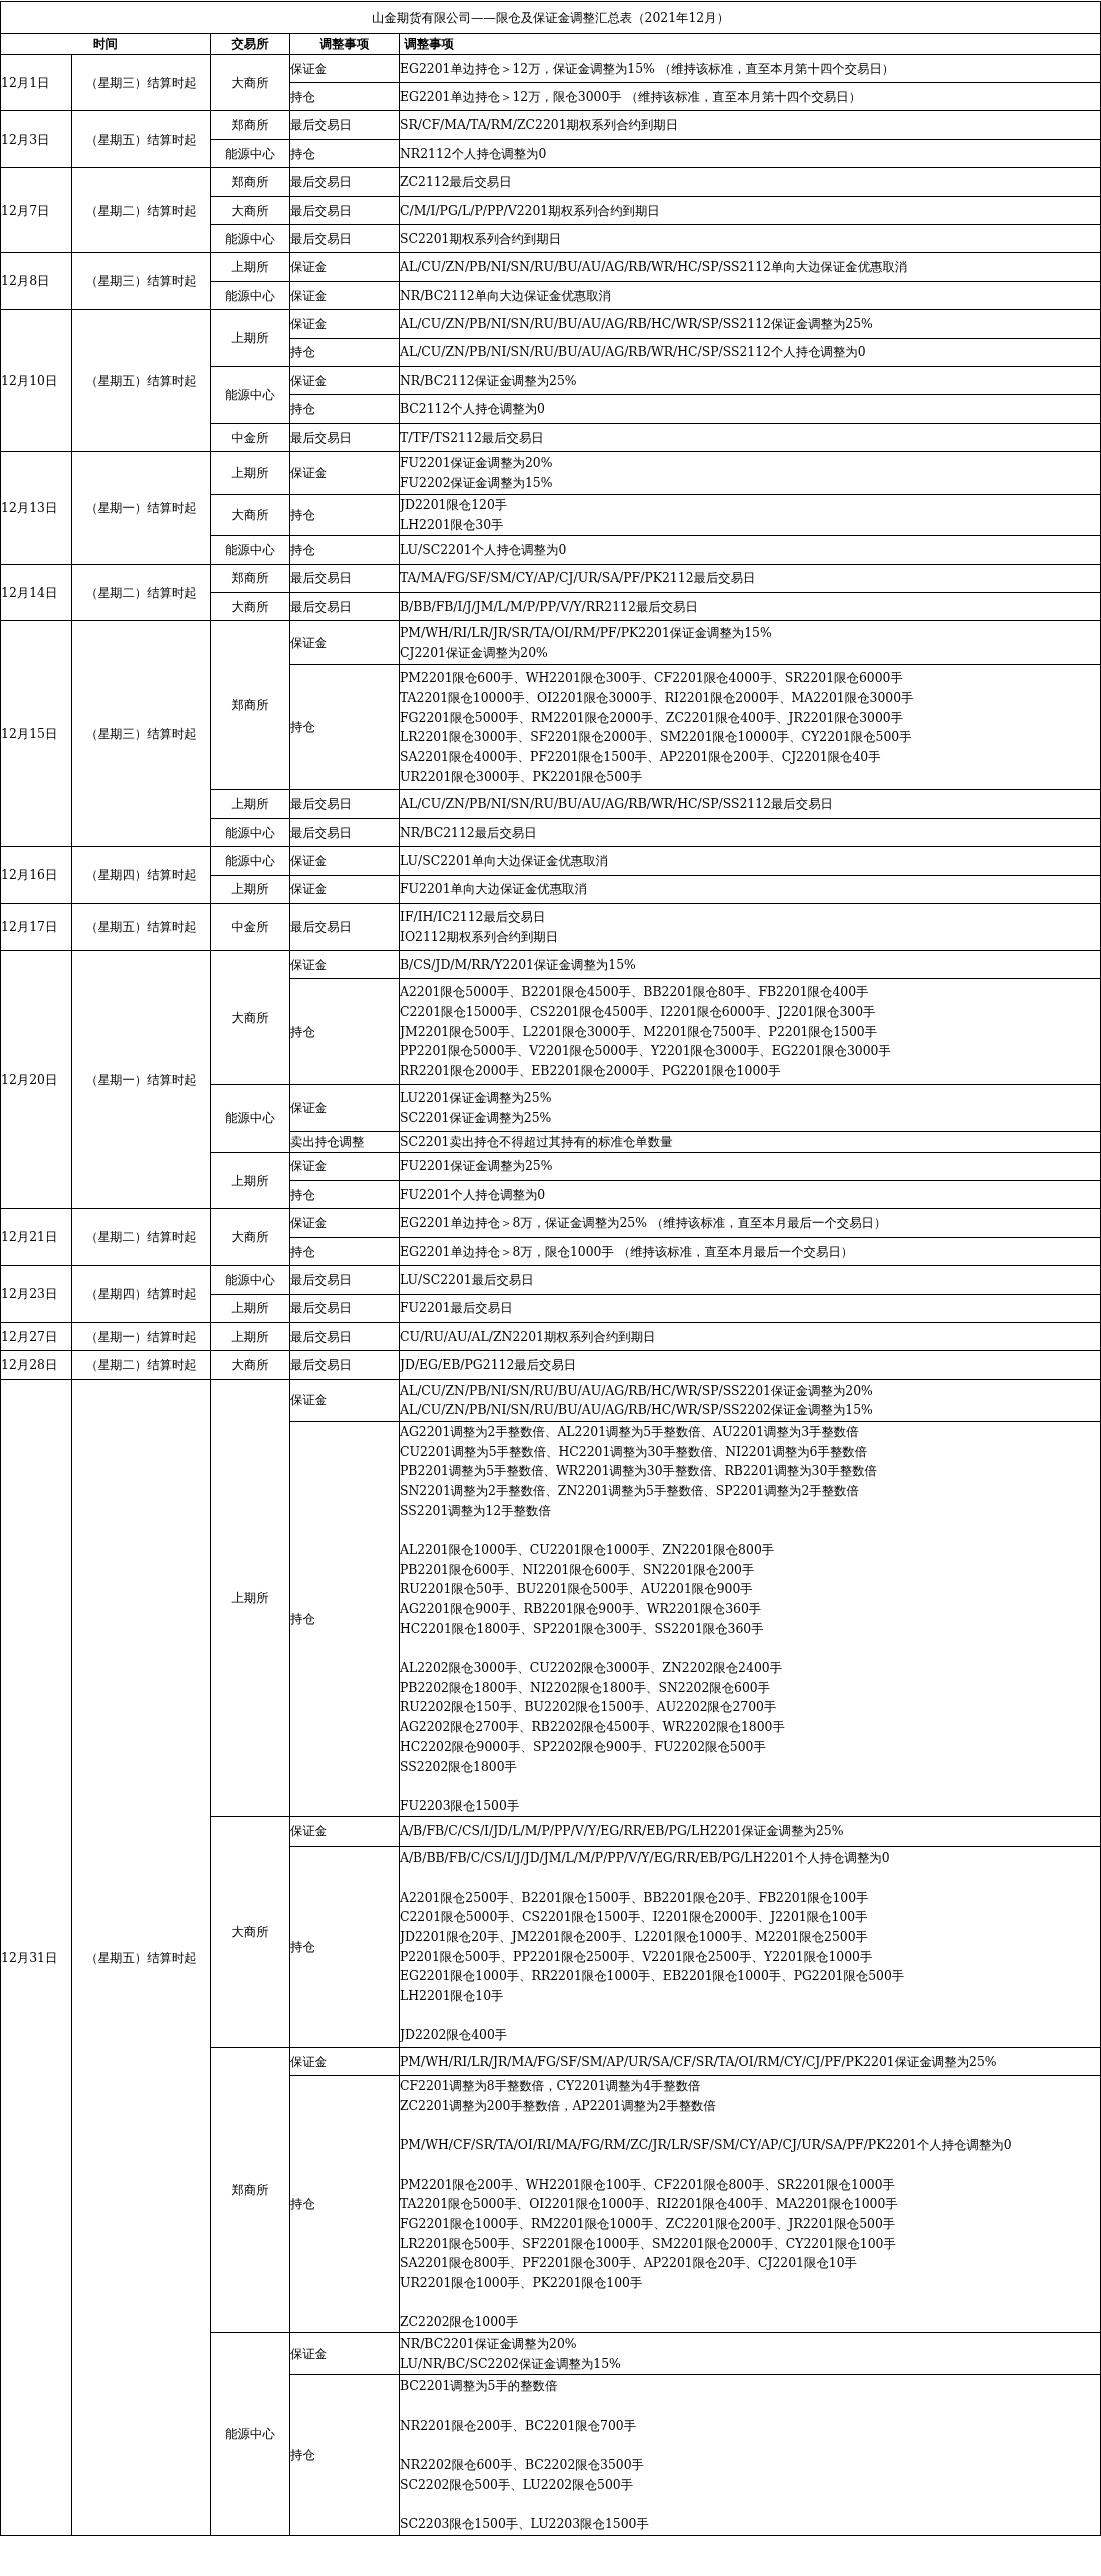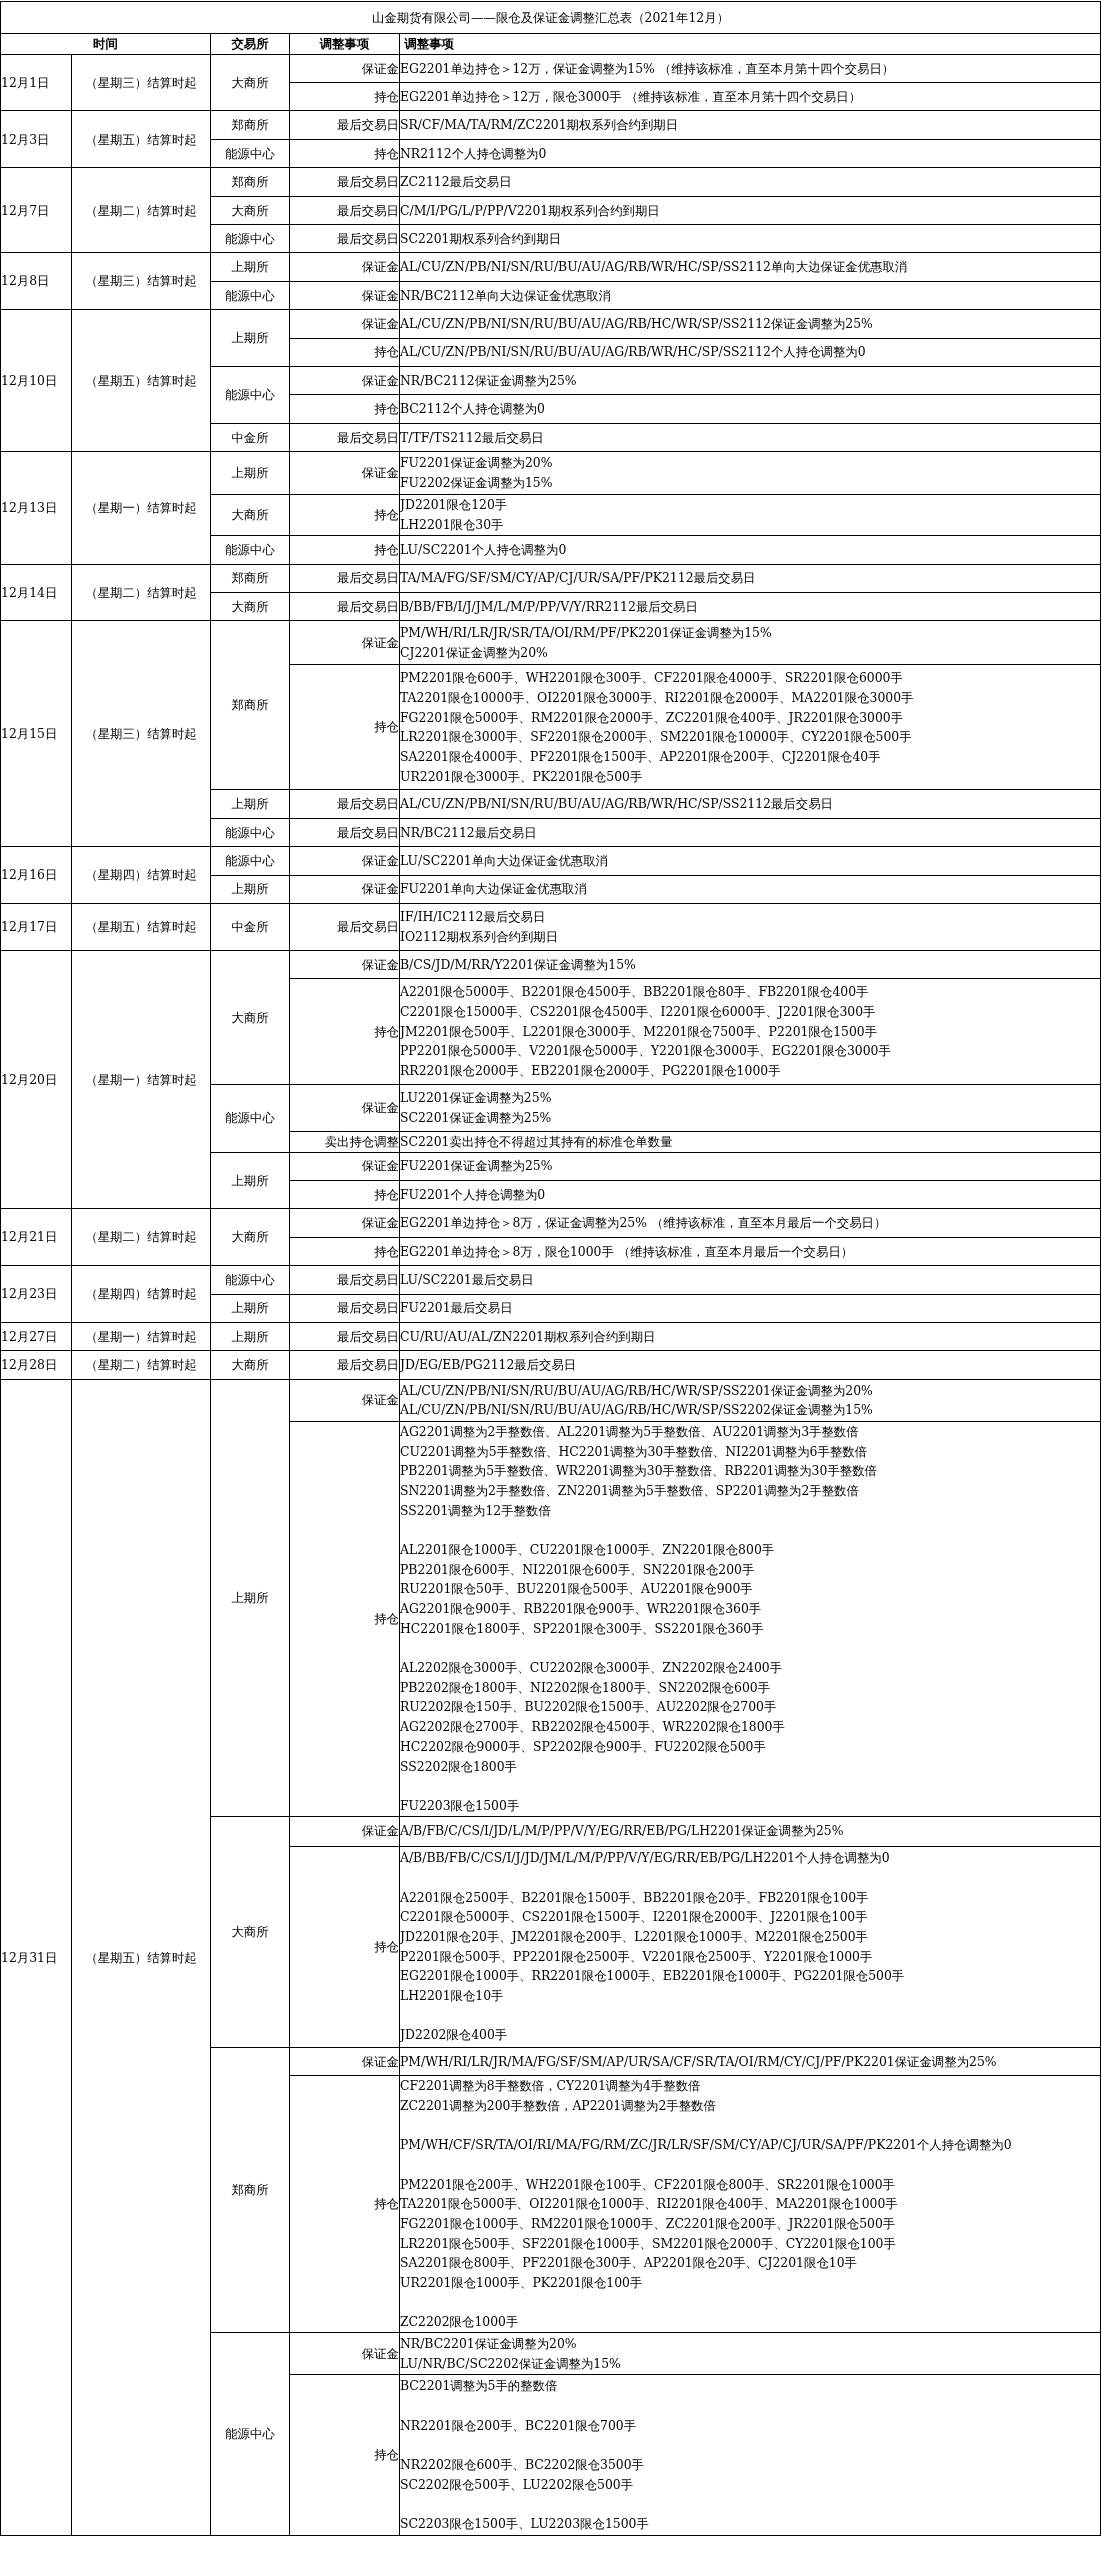--- a/index.html
+++ b/index.html
@@ -6,21 +6,21 @@
   body { width:1102px; height:2576px; overflow:hidden; font-family:"DejaVu Serif","Liberation Serif",serif; color:#000; }
   table.sheet { border-collapse:collapse; table-layout:fixed; width:1101px; position:absolute; left:0; top:1px; }
   table.sheet td { border:1.1px solid #000; padding:0; font-size:12.4px; line-height:19.7px; vertical-align:middle; overflow:hidden; white-space:nowrap; }
   td.title { height:31px; text-align:center; font-size:22px; line-height:29px; font-weight:normal; letter-spacing:0px; }
   td.hdr { height:18px; font-weight:bold; font-size:12.4px; line-height:17.5px;margin-left:43px; }
   td.hdr.c { text-align:center; }
   td.hdr.l { text-align:left; padding-left:4.4px; }
   td.date { border-right:0.7px solid #d0d0d0; }
   td.week { text-align:center; border-left:0.7px solid #d0d0d0; }
   td.exch { text-align:center; }
-  td.item { text-align:right; }
+  td.item { text-align:left; }
   td.content { text-align:left; padding-left:4.4px; }
   .line { display:block; height:19.7px; line-height:19.7px; }
 </style>
 </head>
 <body>
 
 <table class="sheet">
   <colgroup>
     <col style="width:71px">
     <col style="width:139px">

